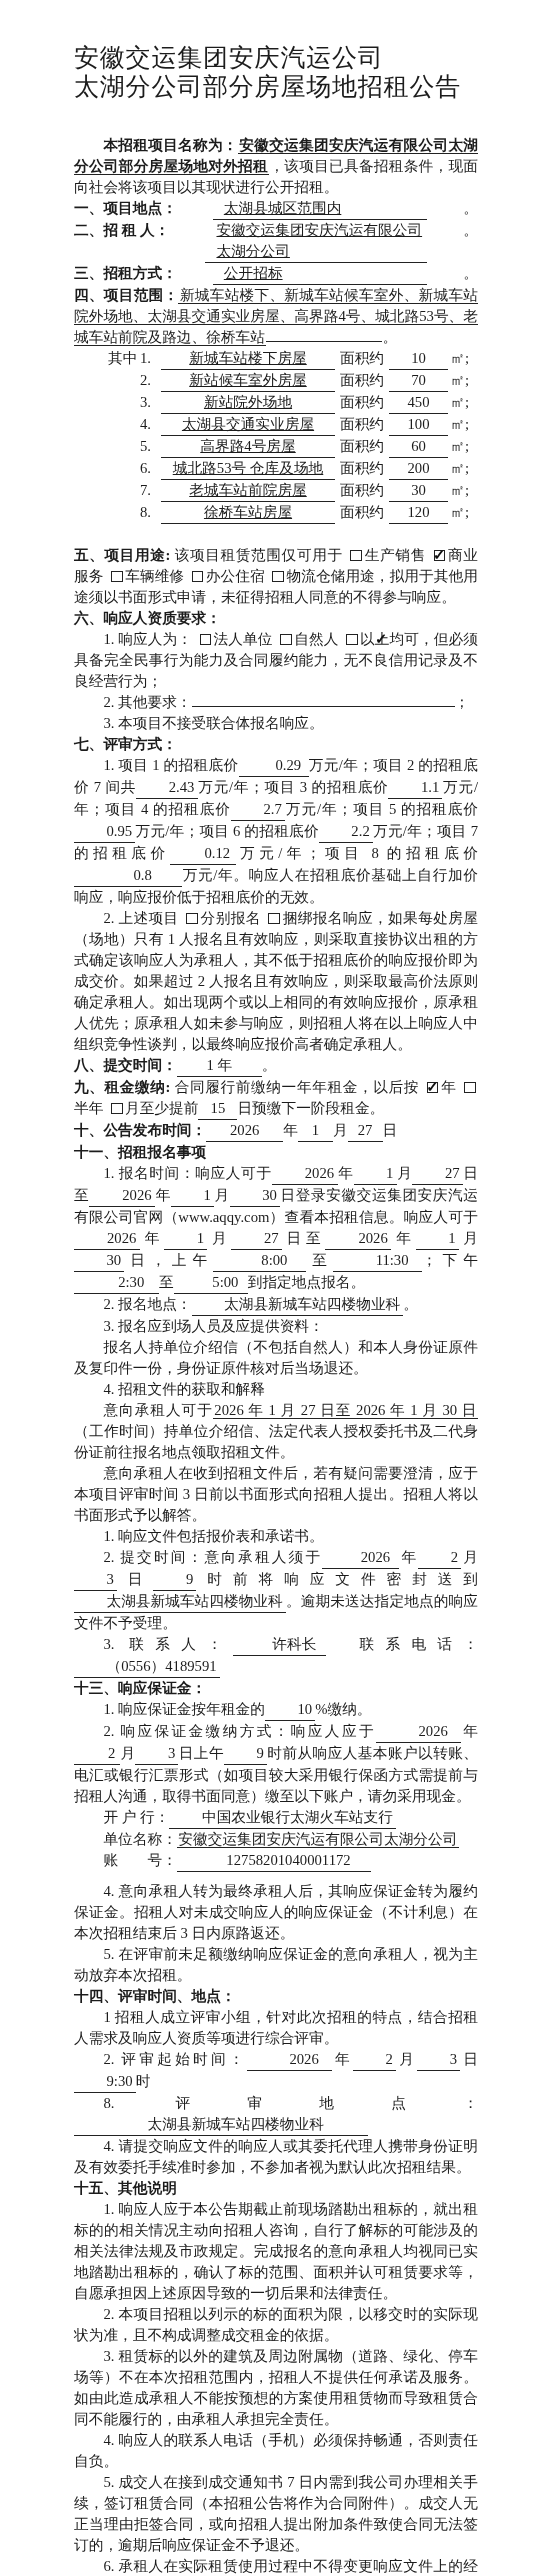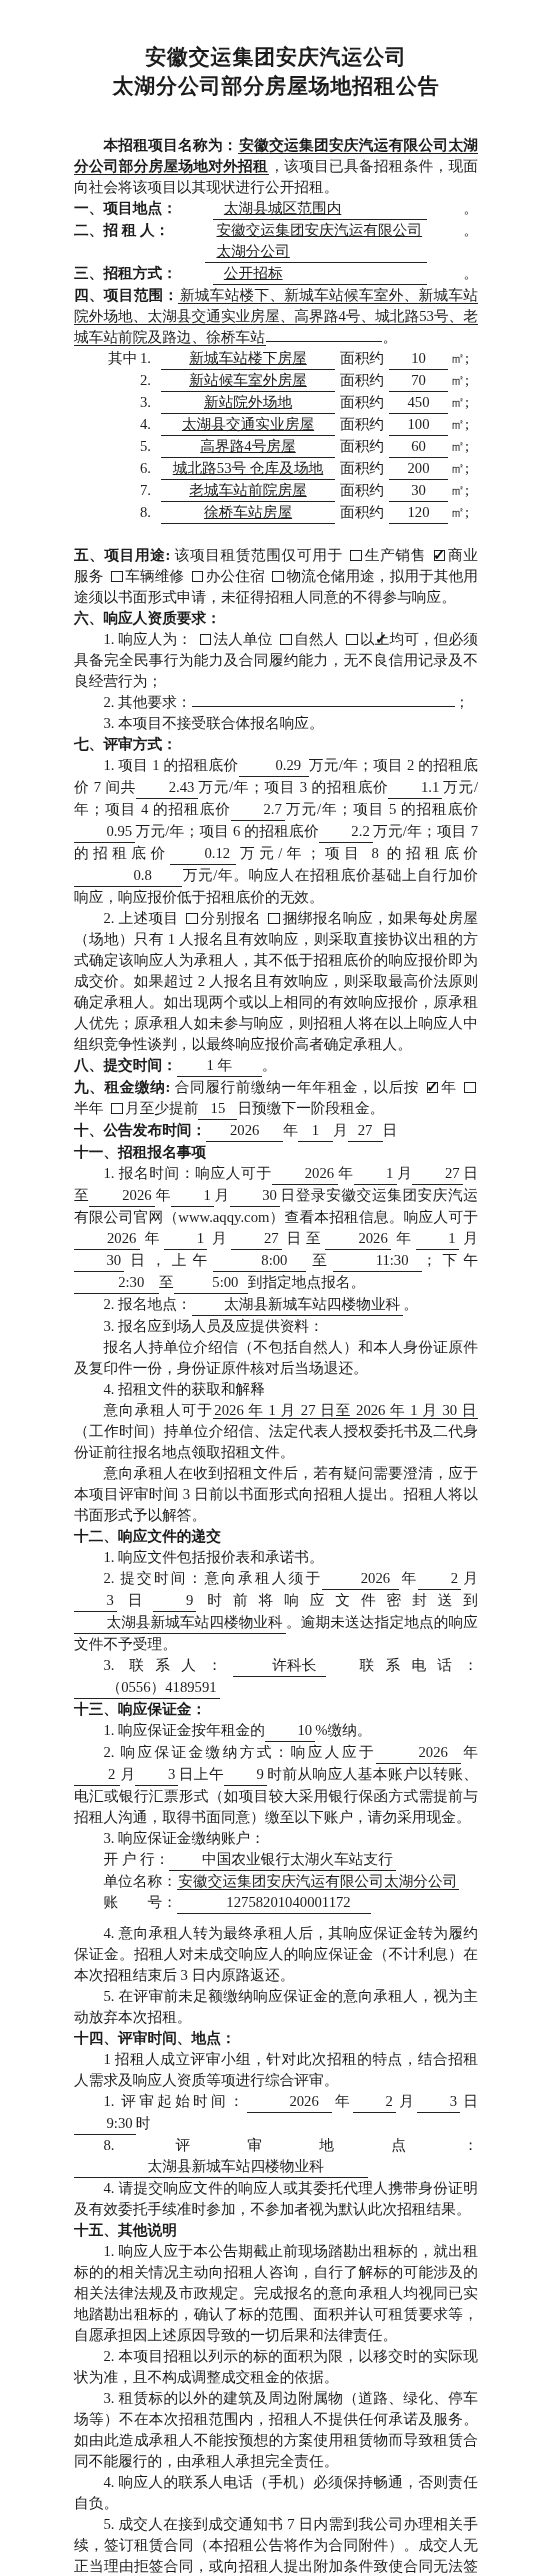--- a/index.html
+++ b/index.html
@@ -6,21 +6,21 @@
   html,body{margin:0;padding:0;background:#ffffff;}
   body{width:542px;}
   .page{
     width:542px;min-height:2576px;background:#ffffff;
     padding:43px 64px 54px 74px;
     font-family:"Liberation Serif","DejaVu Serif",serif;
     font-size:14.7px;line-height:21px;color:#1c1c1c;
   }
   .title{
     font-family:"DejaVu Sans","Liberation Sans",sans-serif;
-    font-weight:700;font-size:21px;line-height:29.4px;text-align:center;letter-spacing:0.8px;
+    font-weight:400;font-size:25px;line-height:29.4px;letter-spacing:0.8px;
   }
   p{margin:0;text-align:justify;}
   .b{font-weight:700;}
   .indent{text-indent:2em;}
   .intro{margin-top:33px;}
   .mt1{margin-top:21px;}
   .mt-sm{margin-top:9.3px;}
   .u{border-bottom:1.2px solid #222;padding:0 1.5px;}
   .uv{display:inline-block;border-bottom:1.2px solid #222;text-align:center;padding:0 3.1px;}
   .w34{min-width:26px;} .w40{min-width:31px;} .w45{min-width:35px;} .w50{min-width:39px;}
@@ -179,48 +179,46 @@
     <span>2. 报名地点：</span><span class="uv w250">太湖县新城车站四楼物业科</span><span>。</span>
   </p>
   <p class="indent">3. 报名应到场人员及应提供资料：</p>
   <p class="indent">报名人持单位介绍信（不包括自然人）和本人身份证原件及复印件一份，身份证原件核对后当场退还。</p>
   <p class="indent">4. 招租文件的获取和解释</p>
   <p class="indent">
     <span>意向承租人可于</span><span class="u">2026 年 1 月 27 日至 2026 年 1 月 30 日</span><span>（工作时间）持单位介绍信、法定代表人授权委托书及二代身份证前往报名地点领取招租文件。</span>
   </p>
   <p class="indent">意向承租人在收到招租文件后，若有疑问需要澄清，应于本项目评审时间 3 日前以书面形式向招租人提出。招租人将以书面形式予以解答。</p>
 
-  <p class="b">十二、响应文件的递交</p>
   <p class="indent">1. 响应文件包括报价表和承诺书。</p>
   <p class="indent"><span>2. 提交时间：意向承租人须于</span><span class="uv w100">2026</span><span>年</span><span class="uv w45">2</span><span>月</span><span class="uv w40">3</span><span>日</span><span class="uv w55">9</span><span>时前将响应文件密封送到</span><span class="uv w260">太湖县新城车站四楼物业科</span><span>。逾期未送达指定地点的响应文件不予受理。</span></p>
   <p class="indent">
     <span>3. 联系人：</span><span class="uv w120">许科长</span><span class="gapL">联系电话：</span><span class="uv w185">（0556）4189591</span>
   </p>
 
   <p class="b">十三、响应保证金：</p>
   <p class="indent">
     <span>1. 响应保证金按年租金的</span><span class="uv w34">10</span><span>%缴纳。</span>
   </p>
   <p class="indent"><span>2. 响应保证金缴纳方式：响应人应于</span><span class="uv w110">2026</span><span>年</span><span class="uv w60">2</span><span>月</span><span class="uv w45">3</span><span>日上午</span><span class="uv w50">9</span><span>时前从响应人基本账户以转账、电汇或银行汇票形式（如项目较大采用银行保函方式需提前与招租人沟通，取得书面同意）缴至以下账户，请勿采用现金。</span></p>
-  <p class="indent">3. 响应保证金缴纳账户：</p>
   <p class="indent">
     <span>开 户 行：</span><span class="uv w250">中国农业银行太湖火车站支行</span>
   </p>
   <p class="indent">
     <span>单位名称：</span><span class="u">安徽交运集团安庆汽运有限公司太湖分公司</span>
   </p>
   <p class="indent">
     <span>账　　号：</span><span class="uv w250">12758201040001172</span>
   </p>
   <p class="indent mt-sm">4. 意向承租人转为最终承租人后，其响应保证金转为履约保证金。招租人对未成交响应人的响应保证金（不计利息）在本次招租结束后 3 日内原路返还。</p>
   <p class="indent">5. 在评审前未足额缴纳响应保证金的意向承租人，视为主动放弃本次招租。</p>
 
   <p class="b">十四、评审时间、地点：</p>
   <p class="indent">1 招租人成立评审小组，针对此次招租的特点，结合招租人需求及响应人资质等项进行综合评审。</p>
-  <p class="indent"><span>1. 评审起始时间：</span><span class="uv w110">2026</span><span>年</span><span class="uv w50">2</span><span>月</span><span class="uv w45">3</span><span>日</span><span class="uv w70">9:30</span><span>时</span></p>
+  <p class="indent"><span>2. 评审起始时间：</span><span class="uv w110">2026</span><span>年</span><span class="uv w50">2</span><span>月</span><span class="uv w45">3</span><span>日</span><span class="uv w70">9:30</span><span>时</span></p>
   <p class="indent">
     <span>8. 评审地点：</span><span class="uv w380">太湖县新城车站四楼物业科</span>
   </p>
   <p class="indent">4. 请提交响应文件的响应人或其委托代理人携带身份证明及有效委托手续准时参加，不参加者视为默认此次招租结果。</p>
 
   <p class="b">十五、其他说明</p>
   <p class="indent">1. 响应人应于本公告期截止前现场踏勘出租标的，就出租标的的相关情况主动向招租人咨询，自行了解标的可能涉及的相关法律法规及市政规定。完成报名的意向承租人均视同已实地踏勘出租标的，确认了标的范围、面积并认可租赁要求等，自愿承担因上述原因导致的一切后果和法律责任。</p>
   <p class="indent">2. 本项目招租以列示的标的面积为限，以移交时的实际现状为准，且不构成调整成交租金的依据。</p>
   <p class="indent">3. 租赁标的以外的建筑及周边附属物（道路、绿化、停车场等）不在本次招租范围内，招租人不提供任何承诺及服务。如由此造成承租人不能按预想的方案使用租赁物而导致租赁合同不能履行的，由承租人承担完全责任。</p>
   <p class="indent">4. 响应人的联系人电话（手机）必须保持畅通，否则责任自负。</p>

